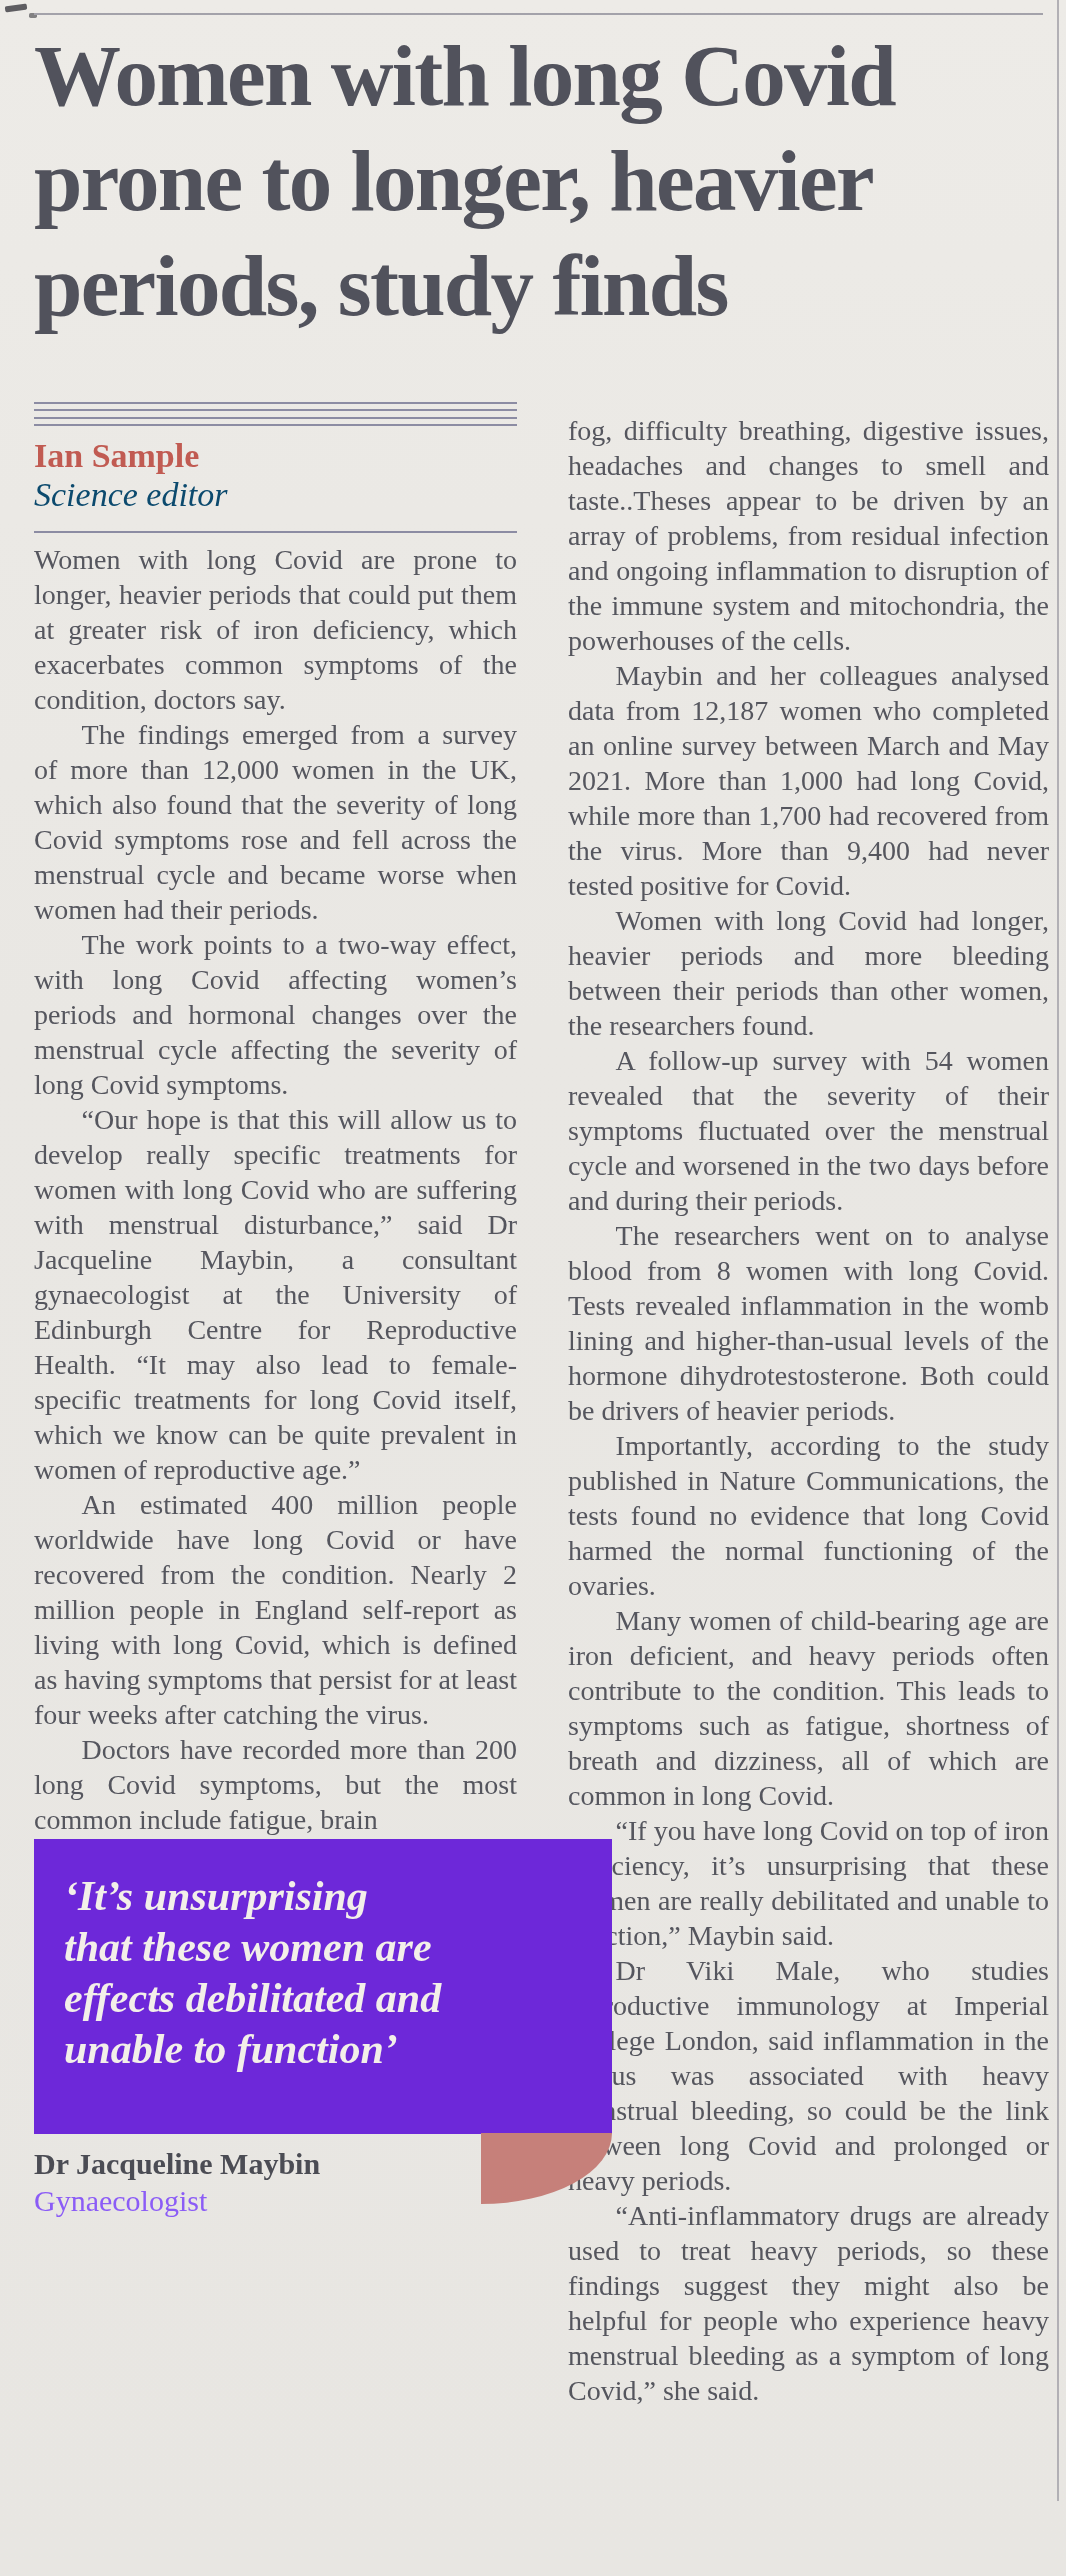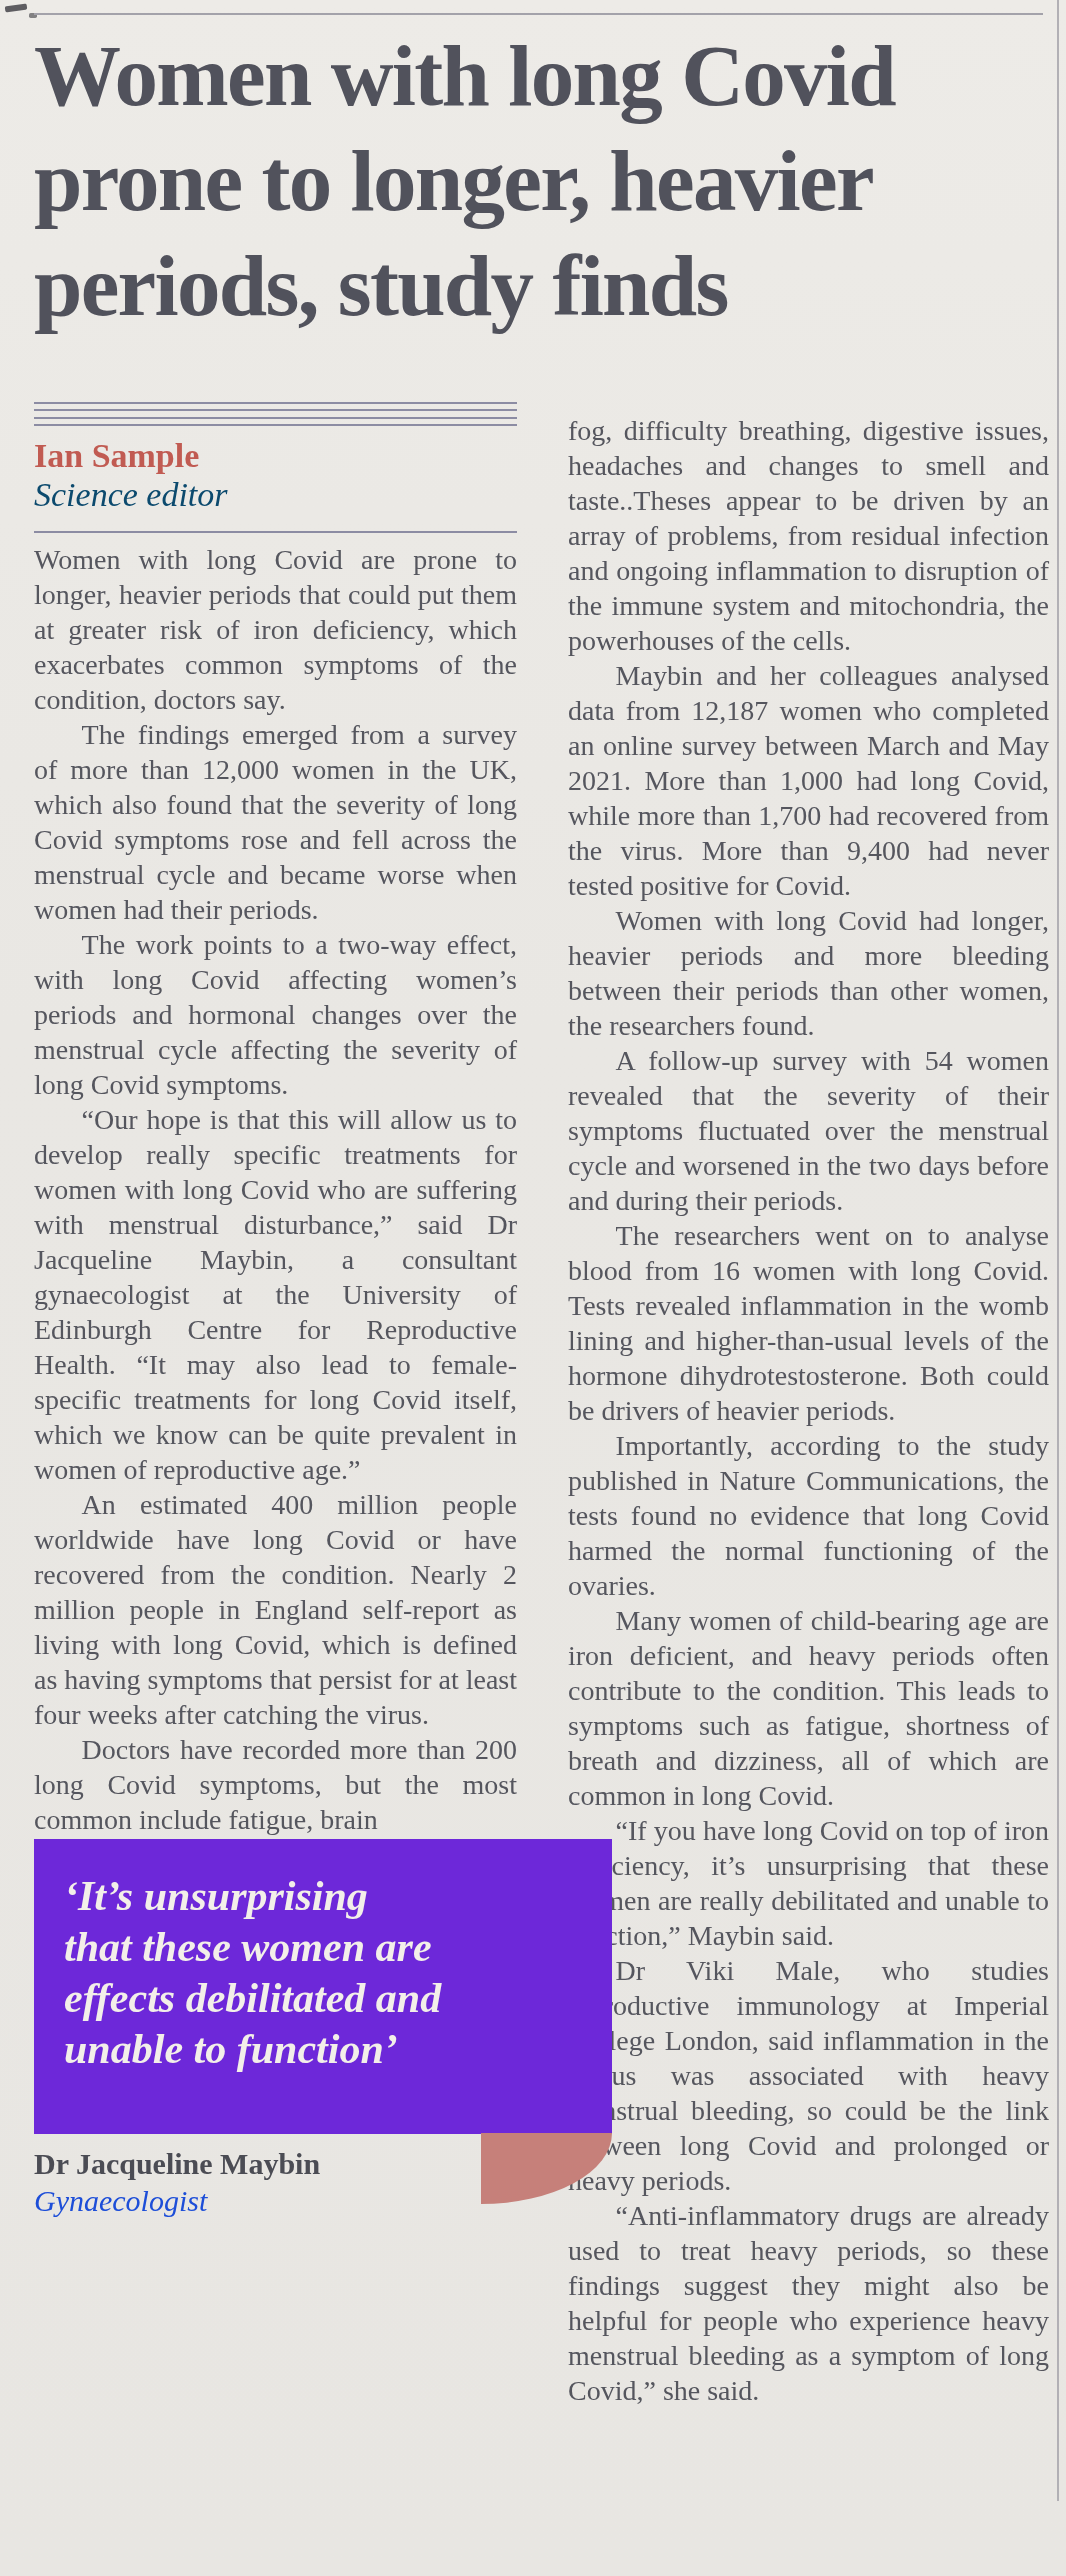--- a/index.html
+++ b/index.html
@@ -41,21 +41,21 @@
   .quote-line{
     font-size:42px;line-height:51px;font-style:italic;font-weight:bold;
     color:#f3efe9;
   }
   .quote-tail{
     position:absolute;right:0;bottom:-70px;width:131px;height:71px;
     background:#c6807a;border-bottom-right-radius:100% 100%;
   }
   .attribution{margin-top:11.7px;width:335px;}
   .attr-name{font-size:30px;line-height:37px;font-weight:bold;color:#4b4c54;}
-  .attr-role{font-size:30px;line-height:37px;font-style:italic;color:#1d4ed8;}
+  .attr-role{font-size:30px;line-height:37px;color:#8b5cf6;}
   .v-rule{position:absolute;left:1057px;top:0;width:1.7px;height:2501px;background:#b2b0b5;}
   .speck{position:absolute;background:#3a3a40;border-radius:1.7px;}
   .speck.s1{left:5px;top:5px;width:22px;height:5.9px;transform:rotate(-8deg);opacity:.8;}
   .speck.s2{left:28.5px;top:13.4px;width:8.4px;height:4.2px;opacity:.6;}
 </style>
 </head>
 <body>
 
 <div class="speck s1"></div>
 <div class="speck s2"></div>
@@ -100,21 +100,21 @@
         <div class="attr-role">Gynaecologist</div>
       </div>
     </div>
 
     <div class="col-right">
       <div class="body-copy">
           <p>fog, difficulty breathing, digestive issues, headaches and changes to smell and taste..Theses appear to be driven by an array of problems, from residual infection and ongoing inflammation to disruption of the immune system and mitochondria, the powerhouses of the cells.</p>
           <p>Maybin and her colleagues analysed data from 12,187 women who completed an online survey between March and May 2021. More than 1,000 had long Covid, while more than 1,700 had recovered from the virus. More than 9,400 had never tested positive for Covid.</p>
           <p>Women with long Covid had longer, heavier periods and more bleeding between their periods than other women, the researchers found.</p>
           <p>A follow-up survey with 54 women revealed that the severity of their symptoms fluctuated over the menstrual cycle and worsened in the two days before and during their periods.</p>
-          <p>The researchers went on to analyse blood from 16 women with long Covid. Tests revealed inflammation in the womb lining and higher-than-usual levels of the hormone dihydrotestosterone. Both could be drivers of heavier periods.</p>
+          <p>The researchers went on to analyse blood from 8 women with long Covid. Tests revealed inflammation in the womb lining and higher-than-usual levels of the hormone dihydrotestosterone. Both could be drivers of heavier periods.</p>
           <p>Importantly, according to the study published in Nature Communications, the tests found no evidence that long Covid harmed the normal functioning of the ovaries.</p>
           <p>Many women of child-bearing age are iron deficient, and heavy periods often contribute to the condition. This leads to symptoms such as fatigue, shortness of breath and dizziness, all of which are common in long Covid.</p>
           <p>“If you have long Covid on top of iron deficiency, it’s unsurprising that these women are really debilitated and unable to function,” Maybin said.</p>
           <p>Dr Viki Male, who studies reproductive immunology at Imperial College London, said inflammation in the uterus was associated with heavy menstrual bleeding, so could be the link between long Covid and prolonged or heavy periods.</p>
           <p>“Anti-inflammatory drugs are already used to treat heavy periods, so these findings suggest they might also be helpful for people who experience heavy menstrual bleeding as a symptom of long Covid,” she said.</p>
         </div>
     </div>
 
   </div>
 </div>

